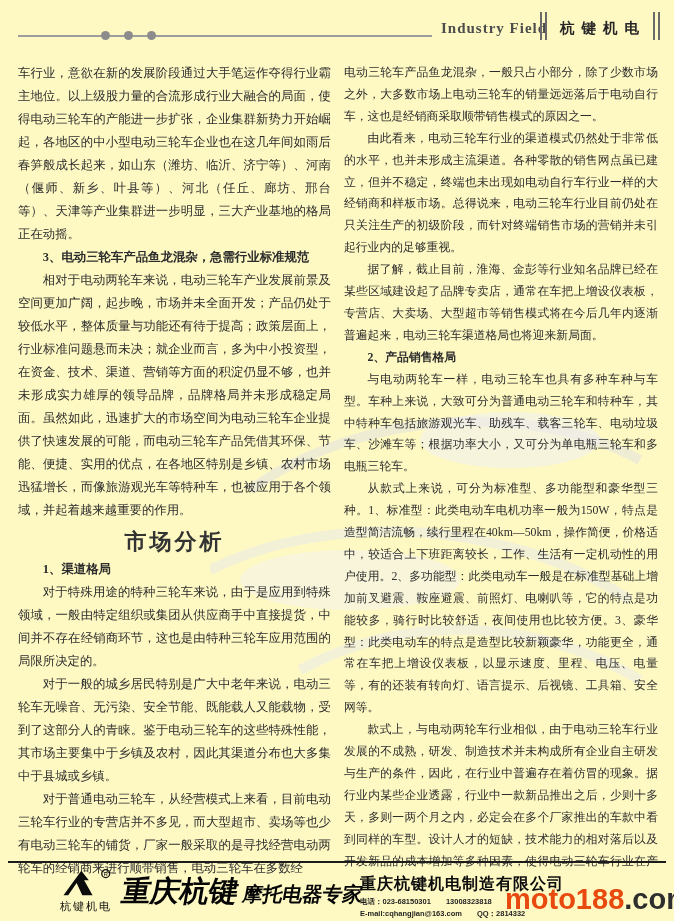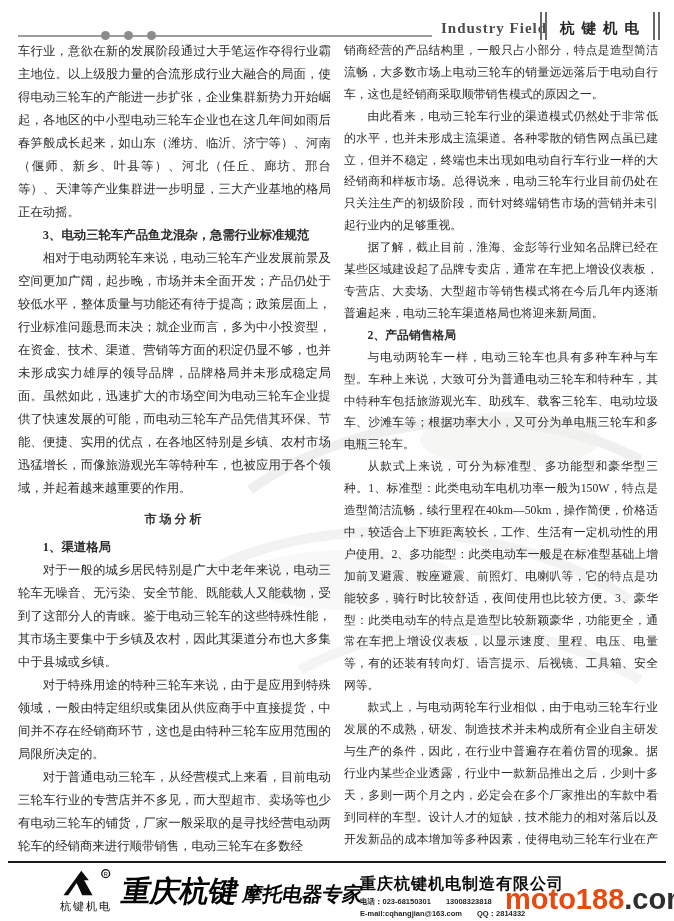--- a/index.html
+++ b/index.html
@@ -1,18 +1,18 @@
 <!DOCTYPE html>
 <html><head>
 <meta charset="utf-8">
 <style>
   html,body { margin:0; padding:0; background:#e9e9e9; }
   .page {
     position:relative; width:674px; height:921px; margin:0 auto;
-    background:#ffffff; overflow:hidden;
+    background:#fef9c3; overflow:hidden;
     font-family:"Liberation Serif","DejaVu Serif",serif; color:#2c2c2c;
   }
 
   
   .header-rule { position:absolute; left:18px; top:35px; width:414px; height:2px; background:#9d9d9d; }
   .header-dot { position:absolute; top:31px; width:9px; height:9px; border-radius:50%; background:#8c8c8c; }
   .dot1 { left:101px; } .dot2 { left:124px; } .dot3 { left:147px; }
   .header-en {
     position:absolute; left:441px; top:20px;
     font-family:"Liberation Serif",serif; font-weight:700; font-size:15px;
@@ -24,32 +24,32 @@
   .header-zh {
     position:absolute; left:560px; top:19px;
     font-family:"Liberation Sans","DejaVu Sans",sans-serif;
     font-weight:700; font-size:14.5px; letter-spacing:7px; color:#262626;
   }
 
   
   .bg-watermark { position:absolute; left:210px; top:370px; z-index:0; pointer-events:none; }
 
   
-  .col { position:absolute; top:40px; height:814px; overflow:hidden; z-index:1; text-align:justify; }
+  .col { position:absolute; top:62px; height:814px; overflow:hidden; z-index:1; text-align:justify; }
   .col-left  { left:18px;  width:313px; }
   .col-right { left:344px; width:314px; }
   .col p { margin:0; text-indent:2em; }
   .col-left  p { font-size:12.4px; line-height:23px;   }
   .col-right p { font-size:11.8px; line-height:21.9px; }
   .col p.noindent { text-indent:0; }
   .col p.subheading { font-weight:700; }
   .col p.section-title {
     text-align:center; text-indent:0; font-weight:600;
     font-family:"Liberation Sans","DejaVu Sans",sans-serif;
-    font-size:12px; letter-spacing:3px; margin:8px 0 5px 0; color:#333;
+    font-size:22px; letter-spacing:3px; margin:8px 0 5px 0; color:#333;
   }
 
   
   .footer-rule { position:absolute; left:8px; top:861px; width:658px; height:2px; background:#1c1c1c; z-index:2; }
   .footer { position:absolute; left:0; top:863px; width:674px; height:58px; z-index:2; }
   .logo-box { position:absolute; left:48px; top:5px; width:76px; text-align:center; }
   .logo-box svg { display:block; margin:0 auto; }
   .logo-text {
     font-family:"Liberation Sans","DejaVu Sans",sans-serif;
     font-weight:400; font-size:11px; color:#0d0d0d; letter-spacing:2px; margin-top:1px;
@@ -96,26 +96,26 @@
     <ellipse cx="300" cy="70" rx="90" ry="28" fill="#f0f0ef" opacity="0.6"></ellipse>
     <ellipse cx="140" cy="210" rx="110" ry="30" fill="#f2f2f1" opacity="0.5"></ellipse>
   </svg>
 
   <div class="col col-left">
       <p class="noindent">车行业，意欲在新的发展阶段通过大手笔运作夺得行业霸主地位。以上级股力量的合流形成行业大融合的局面，使得电动三轮车的产能进一步扩张，企业集群新势力开始崛起，各地区的中小型电动三轮车企业也在这几年间如雨后春笋般成长起来，如山东（潍坊、临沂、济宁等）、河南（偃师、新乡、叶县等）、河北（任丘、廊坊、邢台等）、天津等产业集群进一步明显，三大产业基地的格局正在动摇。</p>
       <p class="subheading">3、电动三轮车产品鱼龙混杂，急需行业标准规范</p>
       <p>相对于电动两轮车来说，电动三轮车产业发展前景及空间更加广阔，起步晚，市场并未全面开发；产品仍处于较低水平，整体质量与功能还有待于提高；政策层面上，行业标准问题悬而未决；就企业而言，多为中小投资型，在资金、技术、渠道、营销等方面的积淀仍显不够，也并未形成实力雄厚的领导品牌，品牌格局并未形成稳定局面。虽然如此，迅速扩大的市场空间为电动三轮车企业提供了快速发展的可能，而电动三轮车产品凭借其环保、节能、便捷、实用的优点，在各地区特别是乡镇、农村市场迅猛增长，而像旅游观光车等特种车，也被应用于各个领域，并起着越来越重要的作用。</p>
       <p class="section-title">市场分析</p>
       <p class="subheading">1、渠道格局</p>
+      <p>对于特殊用途的特种三轮车来说，由于是应用到特殊领域，一般由特定组织或集团从供应商手中直接提货，中间并不存在经销商环节，这也是由特种三轮车应用范围的局限所决定的。</p>
       <p>对于一般的城乡居民特别是广大中老年来说，电动三轮车无噪音、无污染、安全节能、既能载人又能载物，受到了这部分人的青睐。鉴于电动三轮车的这些特殊性能，其市场主要集中于乡镇及农村，因此其渠道分布也大多集中于县城或乡镇。</p>
-      <p>对于特殊用途的特种三轮车来说，由于是应用到特殊领域，一般由特定组织或集团从供应商手中直接提货，中间并不存在经销商环节，这也是由特种三轮车应用范围的局限所决定的。</p>
       <p>对于普通电动三轮车，从经营模式上来看，目前电动三轮车行业的专营店并不多见，而大型超市、卖场等也少有电动三轮车的铺货，厂家一般采取的是寻找经营电动两轮车的经销商来进行顺带销售，电动三轮车在多数经</p>
     </div>
   <div class="col col-right">
-      <p class="noindent">销商经营的产品结构里，一般只占小部分，特点是造型简洁流畅，大多数市场上电动三轮车的销量远远落后于电动自行车，这也是经销商采取顺带销售模式的原因之一。</p>
+      <p class="noindent">电动三轮车产品鱼龙混杂，一般只占小部分，除了少数市场之外，大多数市场上电动三轮车的销量远远落后于电动自行车，这也是经销商采取顺带销售模式的原因之一。</p>
       <p>由此看来，电动三轮车行业的渠道模式仍然处于非常低的水平，也并未形成主流渠道。各种零散的销售网点虽已建立，但并不稳定，终端也未出现如电动自行车行业一样的大经销商和样板市场。总得说来，电动三轮车行业目前仍处在只关注生产的初级阶段，而针对终端销售市场的营销并未引起行业内的足够重视。</p>
       <p>据了解，截止目前，淮海、金彭等行业知名品牌已经在某些区域建设起了品牌专卖店，通常在车把上增设仪表板，专营店、大卖场、大型超市等销售模式将在今后几年内逐渐普遍起来，电动三轮车渠道格局也将迎来新局面。</p>
       <p class="subheading">2、产品销售格局</p>
       <p>与电动两轮车一样，电动三轮车也具有多种车种与车型。车种上来说，大致可分为普通电动三轮车和特种车，其中特种车包括旅游观光车、助残车、载客三轮车、电动垃圾车、沙滩车等；根据功率大小，又可分为单电瓶三轮车和多电瓶三轮车。</p>
       <p>从款式上来说，可分为标准型、多功能型和豪华型三种。1、标准型：此类电动车电机功率一般为150W，特点是造型简洁流畅，续行里程在40km—50km，操作简便，价格适中，较适合上下班距离较长，工作、生活有一定机动性的用户使用。2、多功能型：此类电动车一般是在标准型基础上增加前叉避震、鞍座避震、前照灯、电喇叭等，它的特点是功能较多，骑行时比较舒适，夜间使用也比较方便。3、豪华型：此类电动车的特点是造型比较新颖豪华，功能更全，通常在车把上增设仪表板，以显示速度、里程、电压、电量等，有的还装有转向灯、语言提示、后视镜、工具箱、安全网等。</p>
       <p>款式上，与电动两轮车行业相似，由于电动三轮车行业发展的不成熟，研发、制造技术并未构成所有企业自主研发与生产的条件，因此，在行业中普遍存在着仿冒的现象。据行业内某些企业透露，行业中一款新品推出之后，少则十多天，多则一两个月之内，必定会在多个厂家推出的车款中看到同样的车型。设计人才的短缺，技术能力的相对落后以及开发新品的成本增加等多种因素，使得电动三轮车行业在产品的创新上显得举步维艰。价格上，电动三轮车行业出现了价格战的苗头，整车利润开始全面下滑，市场竞争中价格</p>
     </div>
 
   <div class="footer-rule"></div>
   <div class="footer">

